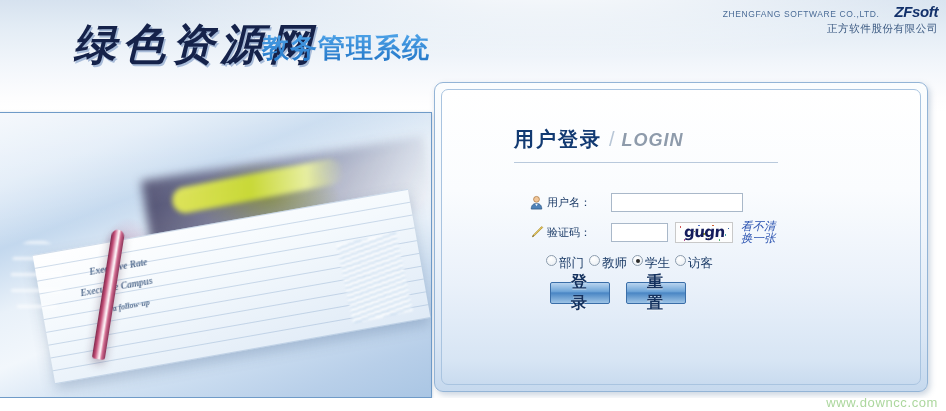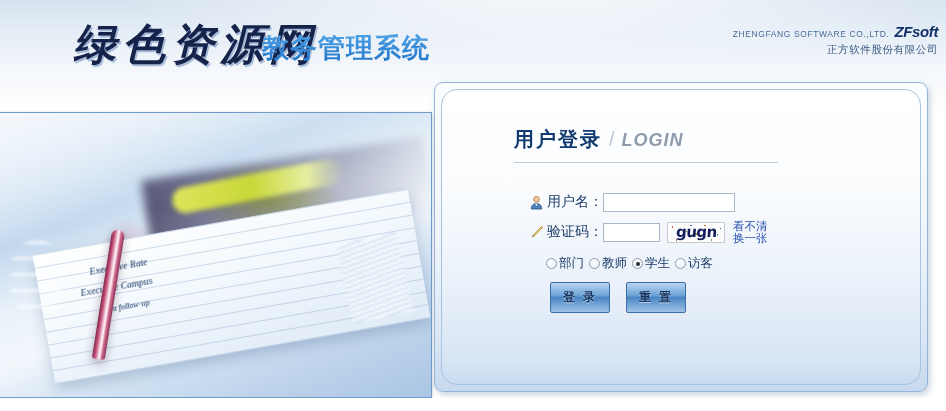--- a/index.html
+++ b/index.html
@@ -122,43 +122,42 @@
   .brand {
     position: absolute;
     right: 8px; top: 4px;
     text-align: right;
     line-height: 1;
   }
   .brand-row1 {
     display: flex;
     align-items: baseline;
     justify-content: flex-end;
-    gap: 5px;
-    margin-top: 20px;
+    gap: 15px;
   }
   .brand-en {
     font-size: 8.5px;
     color: #4a6b96;
     letter-spacing: 0.6px;
     font-family: "Liberation Sans", sans-serif;
   }
   .brand-zf {
     font-size: 15px;
     font-weight: bold;
     font-style: italic;
     color: #12306a;
     letter-spacing: -0.4px;
     font-family: Liberation Sans, sans-serif;
   }
   .brand-cn {
     margin-top: 5px;
     font-size: 10.5px;
     color: #3c5a82;
     letter-spacing: 0.6px;
-    font-family: Liberation Sans, sans-serif;
+    font-family: Liberation Mono, monospace;
   }
 
   
   .photo-panel {
     position: absolute;
     left: -2px; top: 112px;
     width: 434px; height: 286px;
     border: 1px solid #6f9bc8;
     border-left: none;
     background: #cfdff0;
@@ -266,21 +265,21 @@
     border: 1px solid #93b4d6;
     border-radius: 9px;
     background: linear-gradient(180deg, #fbfdfe 0%, #f0f5fb 48%, #dbe7f5 82%, #c6d9ee 100%);
     box-shadow: 2px 3px 6px rgba(90,120,160,0.32);
   }
   .login-inner {
     position: absolute;
     left: 6px; top: 6px;
     right: 6px; bottom: 6px;
     border: 1px solid #a9c4e0;
-    border-radius: 16px;
+    border-radius: 7px;
     background: linear-gradient(180deg, #ffffff 0%, #fafcfe 34%, #eaf1fa 66%, #d7e5f4 92%, #c9dbef 100%);
     overflow: hidden;
   }
 
   .login-title-row {
     position: absolute;
     left: 72px; top: 36px;
     display: flex;
     align-items: baseline;
     gap: 7px;
@@ -325,25 +324,25 @@
   }
   .field-icon {
     width: 16px; height: 16px;
     margin-right: 3px;
     flex: none;
     display: flex;
     align-items: center;
     justify-content: center;
   }
   .field-label {
-    font-size: 14px;
+    font-size: 11px;
     color: #1a3a66;
     white-space: pre;
     font-family: "DejaVu Sans", sans-serif;
-    margin-right: 0;
+    margin-right: 20px;
   }
   .text-input {
     width: 132px;
     height: 19px;
     border: 1px solid #a9b8c9;
     background: #ffffff;
     font-size: 12px;
     padding: 0 3px;
     color: #222;
     font-family: "Liberation Sans", sans-serif;
@@ -389,31 +388,32 @@
     transform: skewX(-4deg);
   }
   .refresh-link {
     margin-left: 8px;
     font-size: 11.5px;
     color: #2a52b0;
     line-height: 12.5px;
     cursor: pointer;
     font-family: "DejaVu Sans", sans-serif;
     white-space: nowrap;
+    font-style: italic;
   }
 
   .radio-row {
     display: flex;
     align-items: center;
     margin: 9px 0 0 18px;
     gap: 5px;
   }
   .radio-item {
     display: flex;
-    align-items: center;
+    align-items: flex-start;
     gap: 2px;
     cursor: pointer;
   }
   .radio-dot {
     width: 11px; height: 11px;
     border-radius: 50%;
     border: 1px solid #8d9dae;
     background: radial-gradient(circle at 38% 32%, #ffffff 0%, #eef2f6 70%, #dde4ec 100%);
     flex: none;
     position: relative;
@@ -431,26 +431,26 @@
     color: #1a3a66;
     font-family: "DejaVu Sans", sans-serif;
   }
 
   .button-row {
     display: flex;
     margin: 10px 0 0 22px;
     gap: 16px;
   }
   .form-btn {
-    width: 60px; height: 31px;
+    width: 60px; height: 22px;
     border: 1px solid #3a6ea8;
     border-radius: 2px;
     background: linear-gradient(180deg, #b9d4ef 0%, #6fa5d8 42%, #4a86c4 50%, #9ec4e6 100%);
     color: #14315e;
-    font-size: 12px;
+    font-size: 16px;
     font-weight: bold;
     letter-spacing: 2px;
     font-family: "DejaVu Sans", sans-serif;
     cursor: pointer;
     display: flex;
     align-items: center;
     justify-content: center;
     text-shadow: 0 1px 0 rgba(255,255,255,0.55);
     padding: 8px;
   }
@@ -591,15 +591,16 @@
           <button class="form-btn" type="button">重 置</button>
         </div>
 
       </div>
     </div>
   </div>
 
   <div class="footer-strip"></div>
 
   <div class="watermark">
+    <div class="wm-url">www.downcc.com</div>
   </div>
 
 </div>
 
 </body></html>

